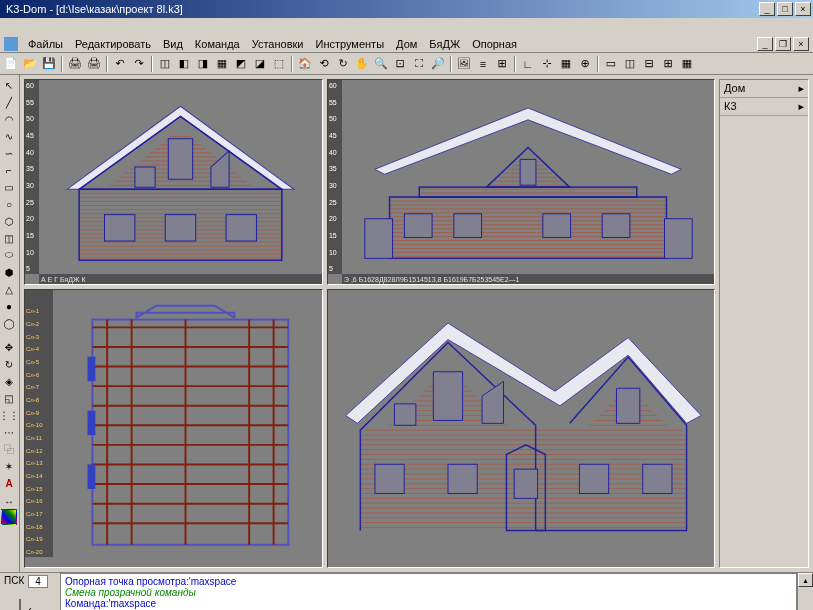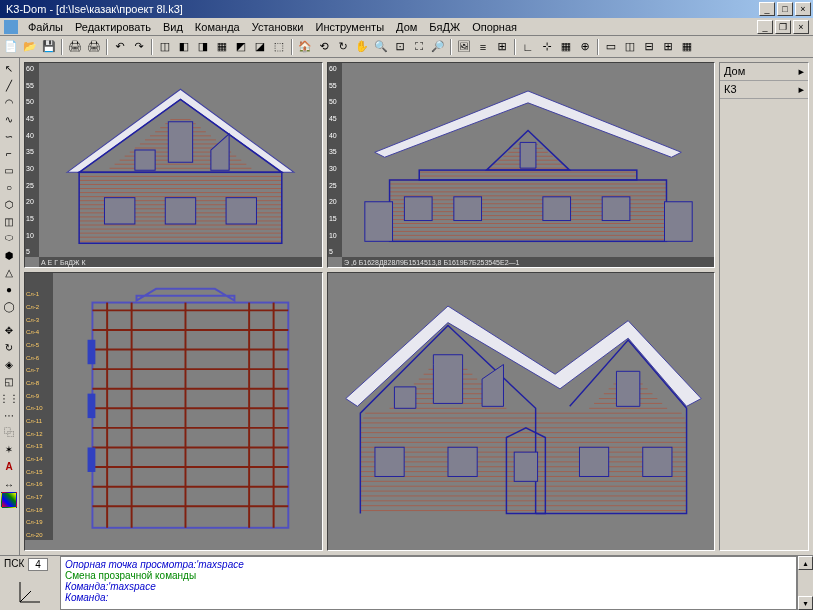--- a/index.html
+++ b/index.html
@@ -3,21 +3,21 @@
 <meta charset="utf-8">
 <style>
 * { box-sizing: border-box; margin: 0; padding: 0; font-family: Tahoma, Arial, sans-serif; }
 body { width: 813px; height: 610px; background: #d4d0c8; overflow: hidden; font-size: 11px; }
 
 .titlebar { height: 18px; background: linear-gradient(to right, #0a246a, #a6caf0); color: #fff; display: flex; align-items: center; padding: 0 2px; font-size: 11px; }
 .titlebar .title { flex: 1; padding-left: 4px; }
 .winbtns { display: flex; gap: 2px; }
 .winbtn { width: 16px; height: 14px; background: #d4d0c8; border: 1px solid #fff; border-right-color: #404040; border-bottom-color: #404040; font-size: 9px; display: flex; align-items: center; justify-content: center; cursor: pointer; color: #000; }
 
-.menubar { height: 18px; background: #d4d0c8; display: flex; align-items: center; padding: 0 4px; font-size: 11px; border-bottom: 1px solid #808080; }
+.menubar { height: 18px; background: #d4d0c8; display: flex; align-items: center; padding: 0 4px; font-size: 11px; border-bottom: 1px solid #808080; margin-top: 17px; }
 .menubar .mdi-icon { width: 14px; height: 14px; background: #5a9bd5; margin-right: 4px; }
 .menuitm { padding: 1px 6px; cursor: pointer; }
 .mdi-btns { margin-left: auto; display: flex; gap: 2px; }
 
 .toolbar { height: 22px; background: #d4d0c8; display: flex; align-items: center; padding: 1px 2px; border-bottom: 1px solid #808080; gap: 1px; }
 .tbtn { width: 18px; height: 18px; border: 1px solid transparent; display: flex; align-items: center; justify-content: center; cursor: pointer; font-size: 11px; }
 .tsep { width: 2px; height: 16px; border-left: 1px solid #808080; border-right: 1px solid #fff; margin: 0 2px; }
 
 .main { display: flex; height: 497px; }
 
@@ -37,22 +37,22 @@
 .house svg { width: 100%; height: 100%; }
 
 .sidepanel { width: 90px; background: #d4d0c8; border: 1px solid #808080; border-right-color: #fff; border-bottom-color: #fff; margin: 4px 4px 4px 0; }
 .sidetab { padding: 2px 4px; font-size: 11px; border-bottom: 1px solid #a0a0a0; cursor: pointer; display: flex; justify-content: space-between; }
 
 .cmdarea { height: 55px; display: flex; background: #d4d0c8; border-top: 1px solid #808080; }
 .cmd-left { width: 60px; display: flex; flex-direction: column; }
 .psk { padding: 2px 4px; font-size: 10px; display: flex; gap: 4px; }
 .psk-box { border: 1px solid #808080; padding: 0 6px; background: #fff; }
 .cmd-right { flex: 1; background: #fff; border: 1px solid #808080; font-size: 10px; padding: 2px 4px; overflow: hidden; }
-.cmd-l1 { color: #0000cc; font-style: italic; }
-.cmd-l2 { color: #008800; }
+.cmd-l1 { color: #0000cc; }
+.cmd-l2 { color: #008800; font-style: italic; }
 .scrollbar-v { width: 16px; background: #d4d0c8; border-left: 1px solid #808080; display: flex; flex-direction: column; }
 .sb-btn { height: 14px; background: #d4d0c8; border: 1px solid #fff; border-right-color: #404040; border-bottom-color: #404040; font-size: 8px; display: flex; align-items: center; justify-content: center; }
 
 
 .bricks line { stroke: #c04020; stroke-width: 0.5; }
 .outline { fill: none; stroke: #2020a0; stroke-width: 1.5; }
 .roof { fill: #e8e8f0; stroke: #4040a0; stroke-width: 1; }
 .win { fill: #808090; stroke: #2020a0; stroke-width: 1; }
 .plan line { stroke: #a02020; stroke-width: 1; }
 .plan .beam { stroke: #802010; stroke-width: 2; }

